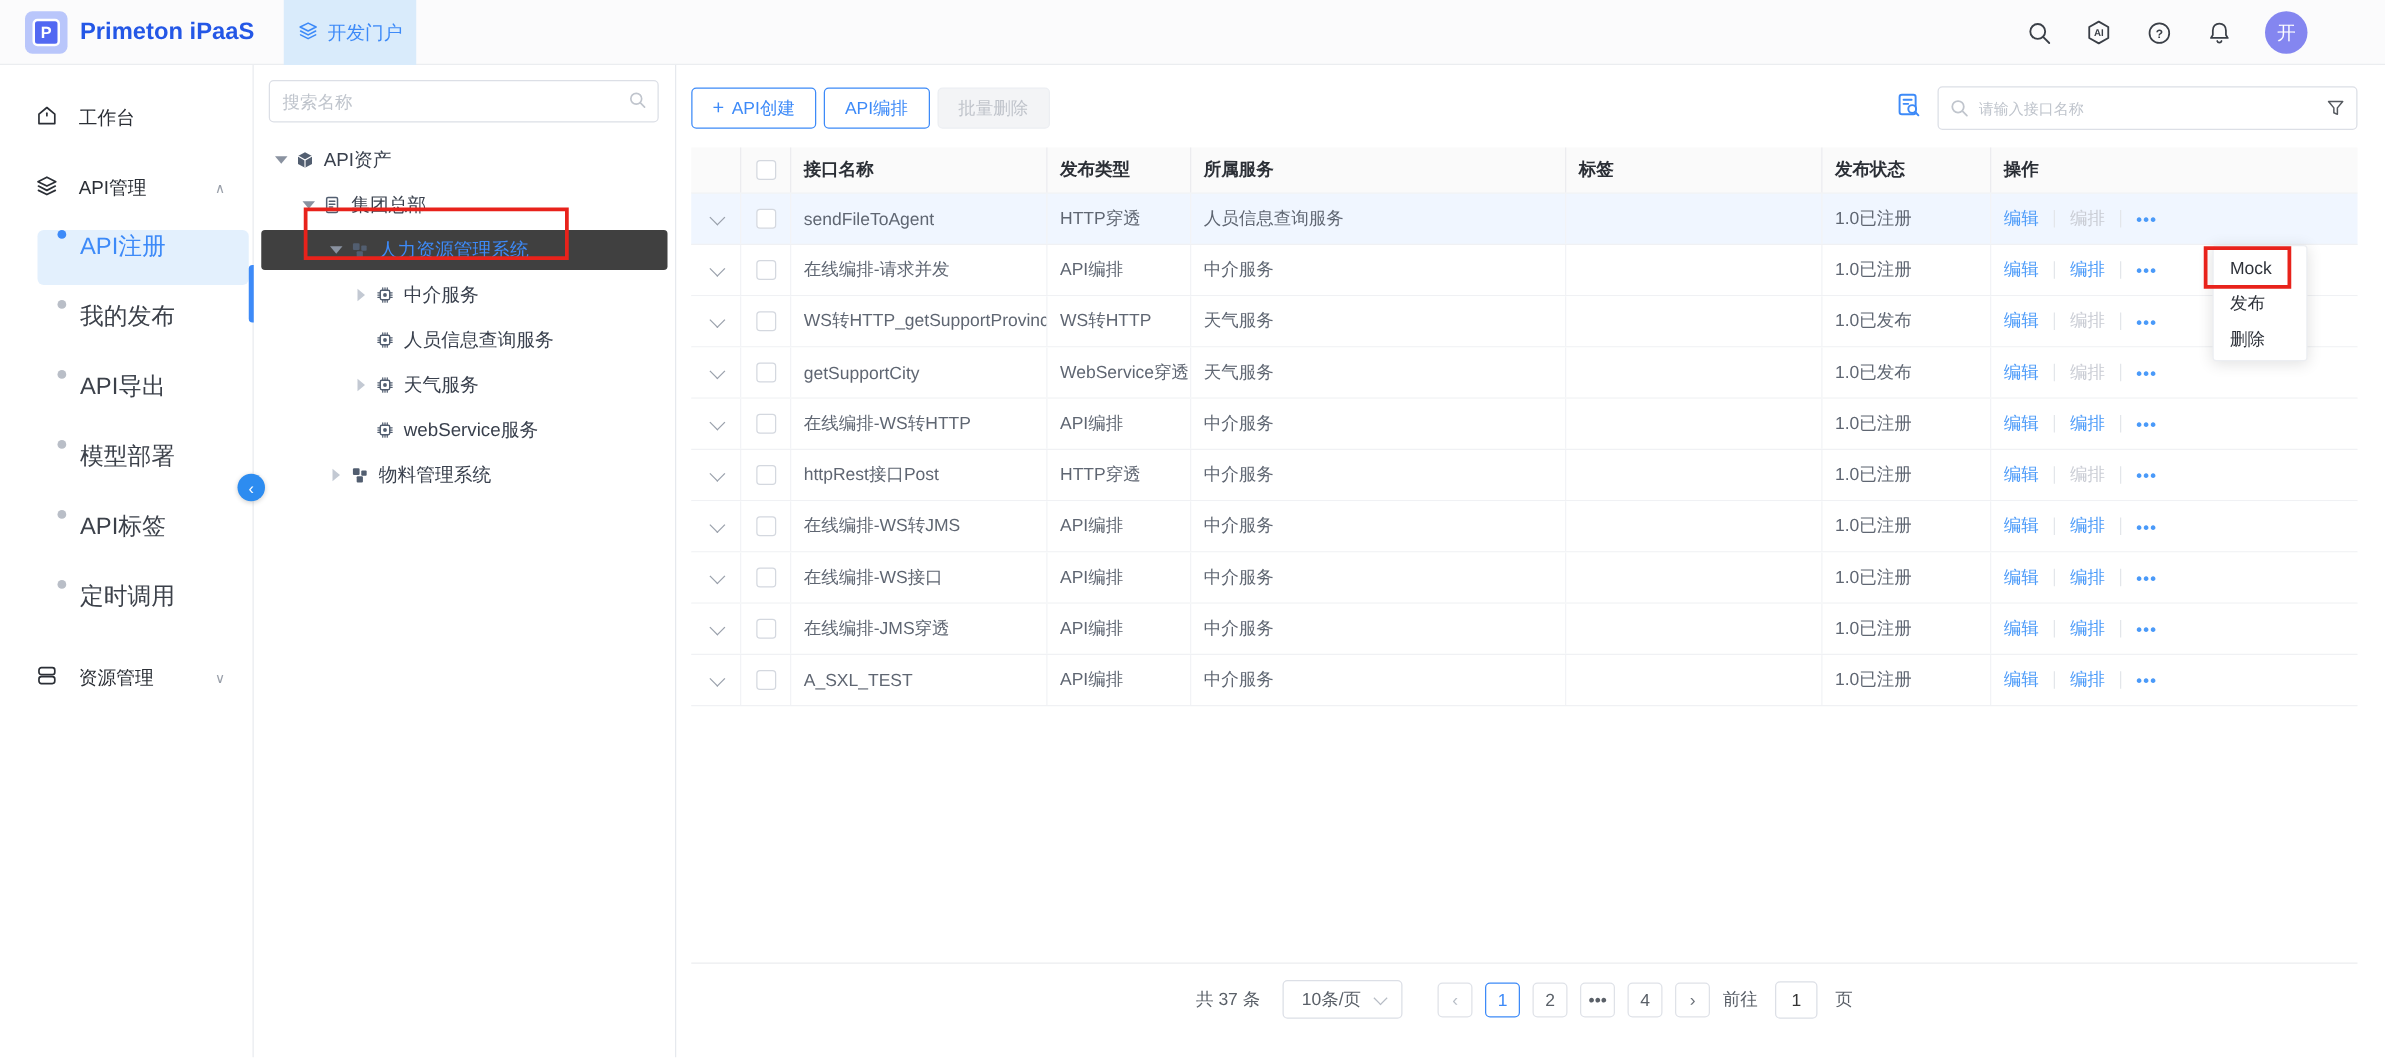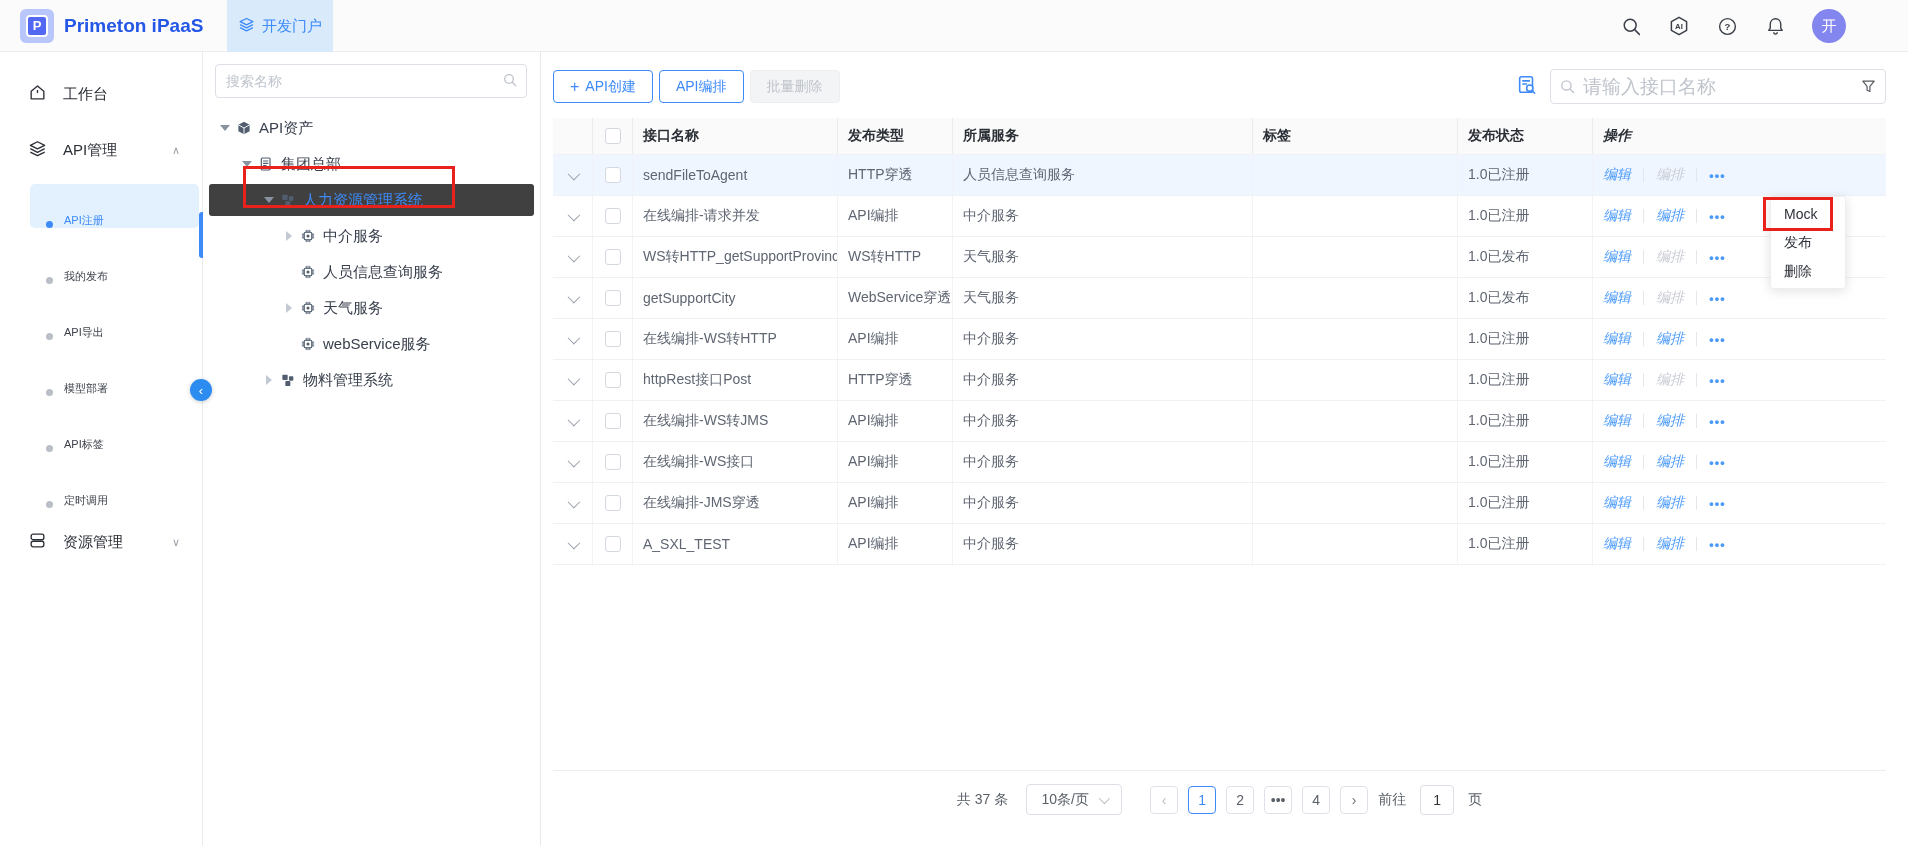--- a/index.html
+++ b/index.html
@@ -22,22 +22,22 @@
   .tico { width:22px; height:22px; display:flex; align-items:center; justify-content:center; cursor:pointer; }
   .avatar { width:34px; height:34px; border-radius:50%; background:#8486f0; color:#fff; font-size:15px;
     display:flex; align-items:center; justify-content:center; cursor:pointer; }
 
   
   .sidebar { position:absolute; left:0; top:52px; width:203px; bottom:0; background:#fff;
     border-right:1px solid #e9ebef; padding-top:20px; z-index:20; }
   .side-item { position:relative; height:44px; margin-bottom:12px; display:flex; align-items:center;
     padding-left:28px; gap:16px; font-size:15px; color:#2b2f36; cursor:pointer; }
   .side-item .chev { position:absolute; right:22px; color:#9aa0aa; font-size:11px; }
-  .sub-item { position:relative; height:44px; margin:0 3px 12px 30px; display:flex; align-items:flex-end;
-    padding-left:34px; gap:0; font-size:11px; color:#3c414a; border-radius:5px; cursor:pointer; }
+  .sub-item { position:relative; height:44px; margin:0 3px 12px 30px; display:flex; align-items:flex-start;
+    padding-left:34px; gap:0; font-size:19px; color:#3c414a; border-radius:5px; cursor:pointer; }
   .sub-item .dot { position:absolute; left:16px; width:7px; height:7px; border-radius:50%; background:#b9bec7; }
   .sub-item.active { background:#e3f0fd; color:#3d8af8; }
   .sub-item.active .dot { background:#3d8af8; }
   .active-bar { position:absolute; right:-1px; top:160px; width:4px; height:46px; background:#3d8af8; border-radius:3px 0 0 3px; }
 
   
   .treepanel { position:absolute; left:203px; top:52px; width:338px; bottom:0; background:#fff;
     border-right:1px solid #e6e9ee; padding-top:12px; z-index:10; }
   .tree-search { position:relative; margin:0 13px 14px 12px; }
   .tree-search input { width:100%; height:34px; border:1px solid #dcdfe6; border-radius:4px;
@@ -60,33 +60,33 @@
   .main { position:absolute; left:541px; top:52px; right:0; bottom:0; background:#fff; }
   .toolbar { position:absolute; left:12px; top:18px; display:flex; gap:6px; }
   .btn { height:33px; border-radius:4px; font-size:14px; display:flex; align-items:center; justify-content:center;
     cursor:pointer; background:#fff; }
   .btn-outline { border:1px solid #3d8af8; color:#3d8af8; padding:0 16px; }
   .btn-outline .plus { margin-right:6px; font-size:16px; line-height:1; }
   .btn-disabled { border:1px solid #eceef2; background:#f3f4f6; color:#c0c4cb; padding:0 16px; cursor:not-allowed; }
   .toolbar-right { position:absolute; right:22px; top:17px; display:flex; align-items:center; gap:12px; }
   .list-search { position:relative; width:336px; }
   .list-search input { width:100%; height:35px; border:1px solid #dcdfe6; border-radius:4px;
-    padding:0 34px 0 32px; font-size:19px; outline:none; color:#333; }
+    padding:0 34px 0 32px; font-size:12px; outline:none; color:#333; }
   .list-search input::placeholder { color:#bfc4cc; }
   .list-search .mag { position:absolute; left:9px; top:9px; }
   .list-search .fun { position:absolute; right:9px; top:9px; cursor:pointer; }
 
   
   .table { position:absolute; left:12px; right:22px; top:66px; font-size:14px; }
   .trow { display:flex; align-items:stretch; border-bottom:1px solid #f0f1f4; background:#fff; }
   .trow.head { background:#fafafa; height:37px; font-weight:700; color:#2b2f36; }
   .trow.body { height:41px; color:#5f6672; }
   .trow.hl { background:#f0f6ff; }
   .cell { display:flex; align-items:center; padding:0 10px; border-right:1px solid #f2f3f6; overflow:hidden; white-space:nowrap; }
-  .cell:last-child { border-right:none;font-style:italic; }
+  .cell:last-child { border-right:none; }
   .c-exp { width:40px; justify-content:center; } .c-chk { width:40px; justify-content:center; padding:0; }
   .c-name { width:205px; } .c-type { width:115px; } .c-svc { width:300px; }
   .c-tag { width:205px; } .c-status { width:135px; } .c-ops { width:293px; gap:0; }
   .trow.head .cell { border-right:1px solid #ececef; } .trow.head .cell:last-child { border-right:none; }
   .chevdown { width:9px; height:9px; border-right:1.6px solid #99a0ab; border-bottom:1.6px solid #99a0ab;
     transform:rotate(45deg) translateY(-2px); cursor:pointer; }
   .cbox { width:16px; height:16px; border:1.5px solid #d4d8df; border-radius:3px; background:#fff; cursor:pointer; }
   .oplink { color:#4a9af9; cursor:pointer; }
   .oplink.disabled { color:#c9ccd4; cursor:not-allowed; }
   .opsep { width:1px; height:14px; background:#e3e6ea; margin:0 12px; }

